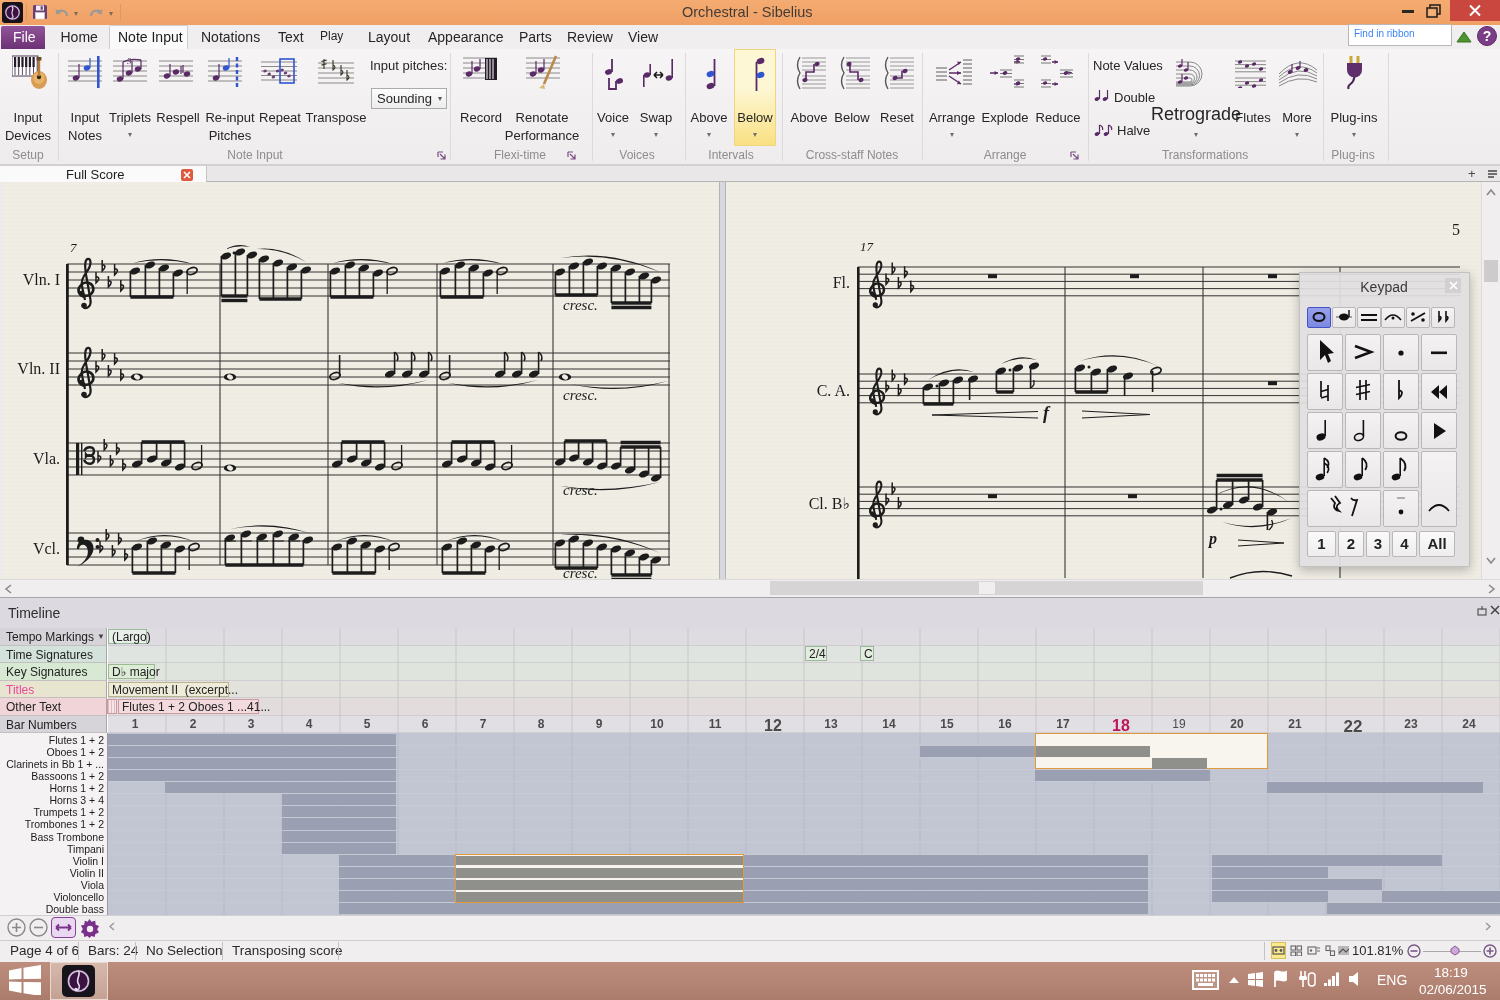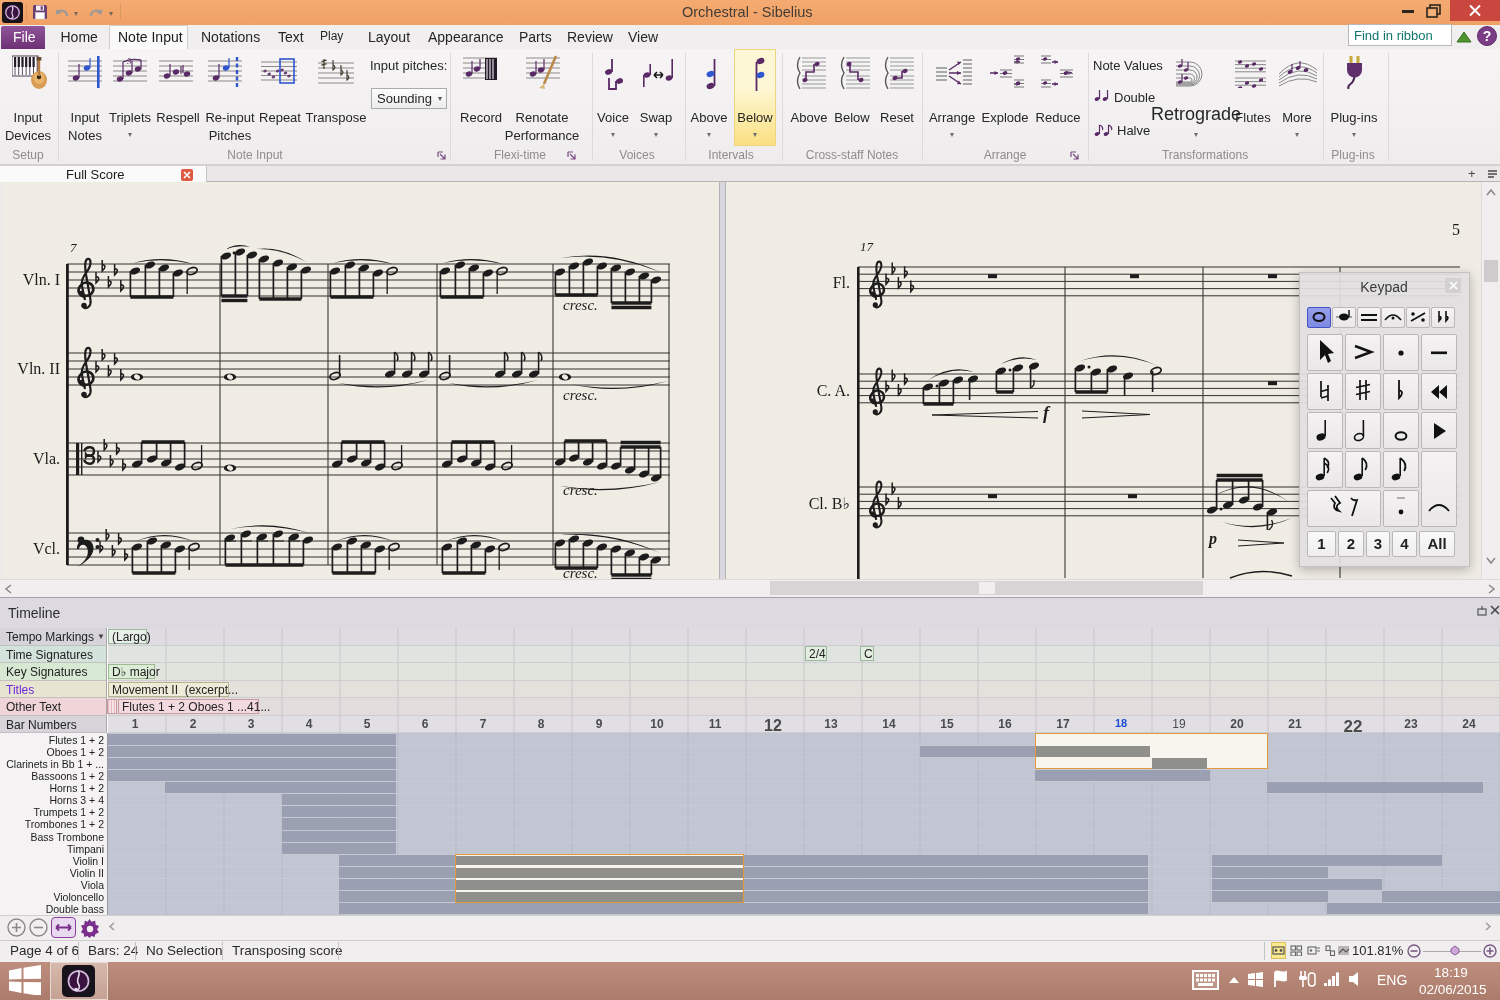--- a/index.html
+++ b/index.html
@@ -50,21 +50,21 @@
 <div class="abs tt" style="left:60.5px;top:29px;font-size:14px;color:#262626">Home</div>
 <div class="abs tt" style="left:201px;top:29px;font-size:14px;color:#262626">Notations</div>
 <div class="abs tt" style="left:278px;top:29px;font-size:14px;color:#262626">Text</div>
 <div class="abs tt" style="left:320px;top:29px;font-size:12px;color:#262626">Play</div>
 <div class="abs tt" style="left:368px;top:29px;font-size:14px;color:#262626">Layout</div>
 <div class="abs tt" style="left:428px;top:29px;font-size:14px;color:#262626">Appearance</div>
 <div class="abs tt" style="left:519px;top:29px;font-size:14px;color:#262626">Parts</div>
 <div class="abs tt" style="left:567px;top:29px;font-size:14px;color:#262626">Review</div>
 <div class="abs tt" style="left:628px;top:29px;font-size:14px;color:#262626">View</div>
 <div class="abs" style="left:1348px;top:24px;width:104px;height:22px;background:#fff;border:1px solid #b9b7b8"></div>
-<div class="abs tt" style="left:1354px;top:28px;font-size:13px;color:#0f766e">Find in ribbon</div>
+<div class="abs tt" style="left:1354px;top:28px;font-size:10px;color:#3b82f6">Find in ribbon</div>
 <svg class="abs" style="left:1456px;top:31px" width="16" height="12">
     <path d="M8,1 L15,11 L1,11 Z" fill="#4e9430" stroke="#3a7020" stroke-width="1"></path>
   </svg>
 <svg class="abs" style="left:1477px;top:26px" width="20" height="20">
     <circle cx="10" cy="10" r="9.5" fill="#7b3d85"></circle>
     <circle cx="10" cy="10" r="9.5" fill="none" stroke="#5d2866" stroke-width="1"></circle>
     <text x="10" y="15" font-size="14" font-weight="bold" fill="#fff" text-anchor="middle" font-family="Liberation Sans">?</text>
   </svg>
 <div class="abs" style="left:0;top:49px;width:1500px;height:116px;background:linear-gradient(#f6f4f5,#eeeced)"></div>
 <div class="abs" style="left:0;top:164px;width:1500px;height:2px;background:#d2d0d1"></div>
@@ -1143,21 +1143,21 @@
 <div class="abs" style="left:0;top:628px;width:107px;height:17.5px;background:#d6d4d9;border-bottom:1px solid #c2c0c1;border-right:1px solid #a8a6a7"></div>
 <div class="abs tt" style="left:6px;top:630px;font-size:12px;color:#222">Tempo Markings</div>
 <div class="abs" style="left:108px;top:628px;width:1392px;height:17.5px;background:#dedce1;border-bottom:1px solid #cfcdd2"></div>
 <div class="abs" style="left:0;top:645.5px;width:107px;height:17.5px;background:#d3e2db;border-bottom:1px solid #c2c0c1;border-right:1px solid #a8a6a7"></div>
 <div class="abs tt" style="left:6px;top:647.5px;font-size:12px;color:#222">Time Signatures</div>
 <div class="abs" style="left:108px;top:645.5px;width:1392px;height:17.5px;background:#dfe4e0;border-bottom:1px solid #cfcdd2"></div>
 <div class="abs" style="left:0;top:663px;width:107px;height:17.5px;background:#d7e8d3;border-bottom:1px solid #c2c0c1;border-right:1px solid #a8a6a7"></div>
 <div class="abs tt" style="left:6px;top:665px;font-size:12px;color:#222">Key Signatures</div>
 <div class="abs" style="left:108px;top:663px;width:1392px;height:17.5px;background:#dfe4dc;border-bottom:1px solid #cfcdd2"></div>
 <div class="abs" style="left:0;top:680.5px;width:107px;height:17.5px;background:#e7e5cf;border-bottom:1px solid #c2c0c1;border-right:1px solid #a8a6a7"></div>
-<div class="abs tt" style="left:6px;top:682.5px;font-size:12px;color:#6d28d9">Titles</div>
+<div class="abs tt" style="left:6px;top:682.5px;font-size:12px;color:#ec4899">Titles</div>
 <div class="abs" style="left:108px;top:680.5px;width:1392px;height:17.5px;background:#e2e1db;border-bottom:1px solid #cfcdd2"></div>
 <div class="abs" style="left:0;top:698px;width:107px;height:17.5px;background:#f0d4d8;border-bottom:1px solid #c2c0c1;border-right:1px solid #a8a6a7"></div>
 <div class="abs tt" style="left:6px;top:700px;font-size:12px;color:#222">Other Text</div>
 <div class="abs" style="left:108px;top:698px;width:1392px;height:17.5px;background:#e2dcdd;border-bottom:1px solid #cfcdd2"></div>
 <div class="abs" style="left:0;top:715.5px;width:107px;height:17.5px;background:#d6d4d9;border-bottom:1px solid #c2c0c1;border-right:1px solid #a8a6a7"></div>
 <div class="abs tt" style="left:6px;top:717.5px;font-size:12px;color:#222">Bar Numbers</div>
 <div class="abs" style="left:108px;top:715.5px;width:1392px;height:17.5px;background:#e1dfe4;border-bottom:1px solid #cfcdd2"></div>
 <div class="abs" style="left:97px;top:632px;font-size:8px;color:#444">▼</div>
 <svg class="abs" style="left:0px;top:628px" width="1500" height="105">
     <line x1="166" y1="0" x2="166" y2="105" stroke="#c8c6cb" stroke-width="1"></line>
@@ -1208,21 +1208,21 @@
 <div class="abs tt" style="left:541px;top:717px;transform:translateX(-50%);font-size:12px;font-weight:bold;color:#4a4a4a">8</div>
 <div class="abs tt" style="left:599px;top:717px;transform:translateX(-50%);font-size:12px;font-weight:bold;color:#4a4a4a">9</div>
 <div class="abs tt" style="left:657px;top:717px;transform:translateX(-50%);font-size:12px;font-weight:bold;color:#4a4a4a">10</div>
 <div class="abs tt" style="left:715px;top:717px;transform:translateX(-50%);font-size:12px;font-weight:bold;color:#4a4a4a">11</div>
 <div class="abs tt" style="left:773px;top:717px;transform:translateX(-50%);font-size:16px;font-weight:bold;color:#4a4a4a">12</div>
 <div class="abs tt" style="left:831px;top:717px;transform:translateX(-50%);font-size:12px;font-weight:bold;color:#4a4a4a">13</div>
 <div class="abs tt" style="left:889px;top:717px;transform:translateX(-50%);font-size:12px;font-weight:bold;color:#4a4a4a">14</div>
 <div class="abs tt" style="left:947px;top:717px;transform:translateX(-50%);font-size:12px;font-weight:bold;color:#4a4a4a">15</div>
 <div class="abs tt" style="left:1005px;top:717px;transform:translateX(-50%);font-size:12px;font-weight:bold;color:#4a4a4a">16</div>
 <div class="abs tt" style="left:1063px;top:717px;transform:translateX(-50%);font-size:12px;font-weight:bold;color:#4a4a4a">17</div>
-<div class="abs tt" style="left:1121px;top:717px;transform:translateX(-50%);font-size:11px;font-weight:bold;color:#1d4ed8">18</div>
+<div class="abs tt" style="left:1121px;top:717px;transform:translateX(-50%);font-size:16px;font-weight:bold;color:#be185d">18</div>
 <div class="abs tt" style="left:1179px;top:717px;transform:translateX(-50%);font-size:12px;font-weight:normal;color:#4a4a4a">19</div>
 <div class="abs tt" style="left:1237px;top:717px;transform:translateX(-50%);font-size:12px;font-weight:bold;color:#4a4a4a">20</div>
 <div class="abs tt" style="left:1295px;top:717px;transform:translateX(-50%);font-size:12px;font-weight:bold;color:#4a4a4a">21</div>
 <div class="abs tt" style="left:1353px;top:717px;transform:translateX(-50%);font-size:17px;font-weight:bold;color:#4a4a4a">22</div>
 <div class="abs tt" style="left:1411px;top:717px;transform:translateX(-50%);font-size:12px;font-weight:bold;color:#4a4a4a">23</div>
 <div class="abs tt" style="left:1469px;top:717px;transform:translateX(-50%);font-size:12px;font-weight:bold;color:#4a4a4a">24</div>
 <div class="abs" style="left:0;top:733px;width:1500px;height:182px;background:#f4f2f3"></div>
 <div class="abs" style="left:108px;top:733px;width:1392px;height:182px;background:#c2c5d2"></div>
 <svg class="abs" style="left:0px;top:733px" width="1500" height="182">
     <line x1="166" y1="0" x2="166" y2="182" stroke="#b6bac7" stroke-width="1"></line>

